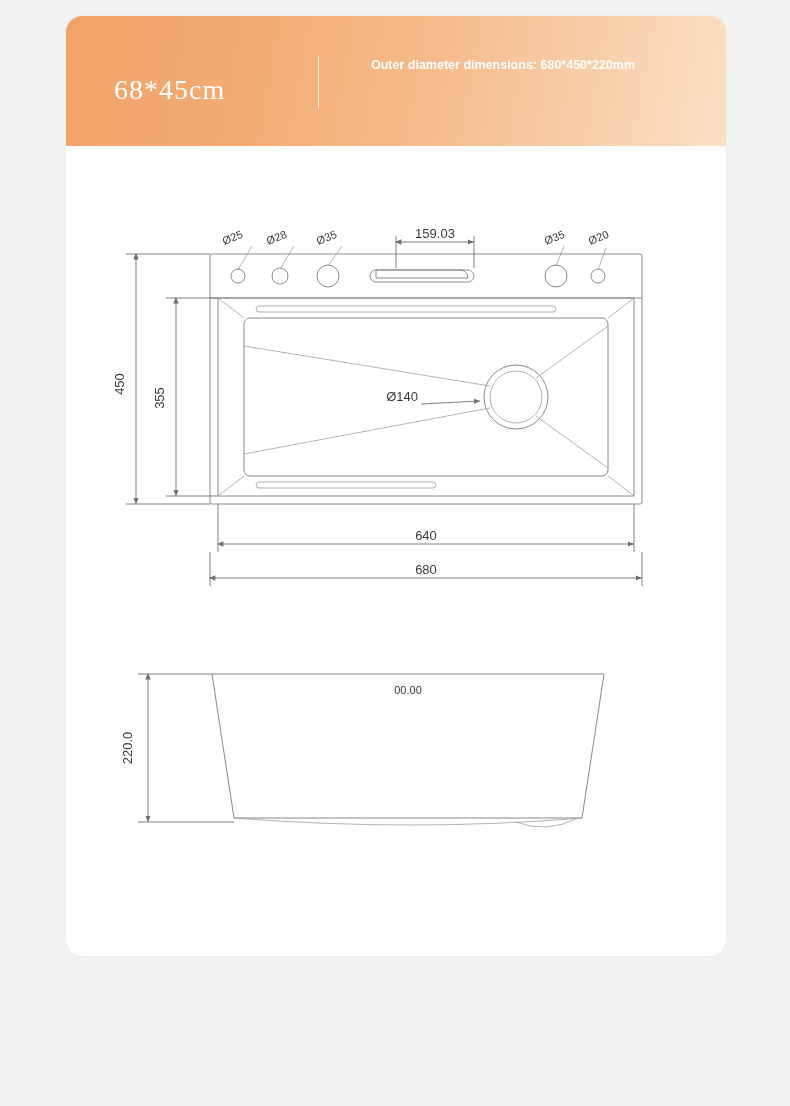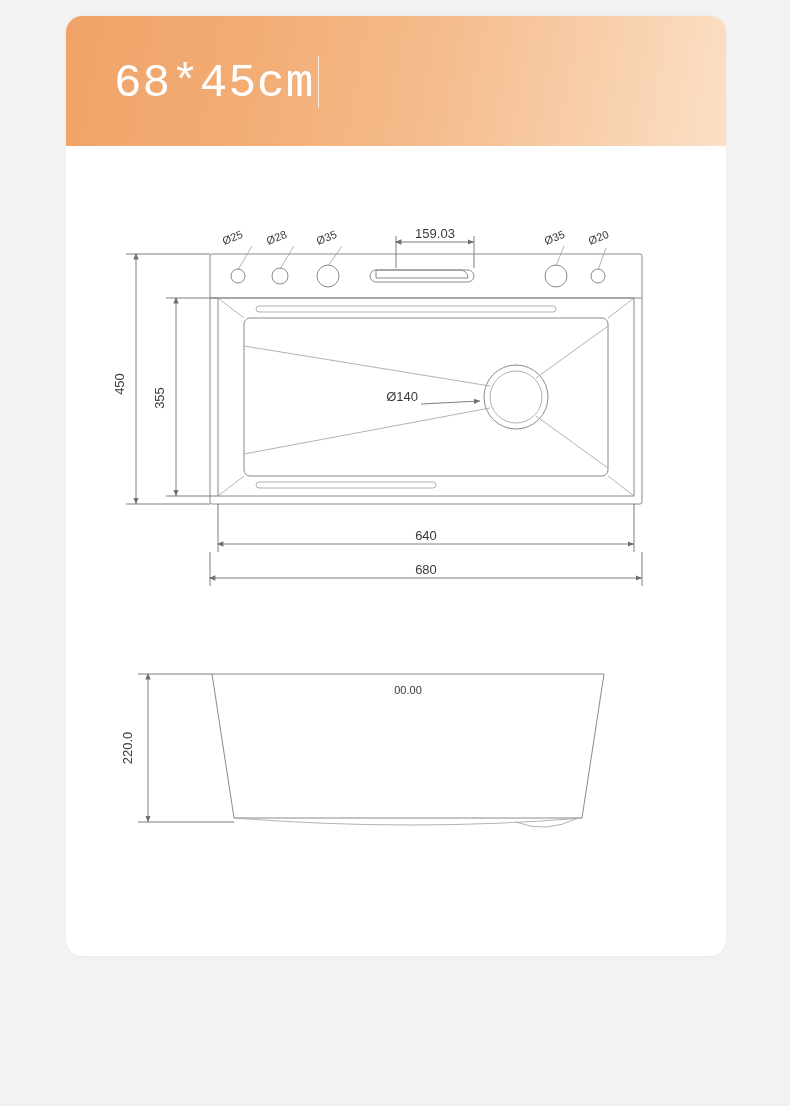--- a/index.html
+++ b/index.html
@@ -26,25 +26,25 @@
   }
   .banner {
     position: relative;
     width: 100%;
     height: 130px;
     background: linear-gradient(100deg, #f0a368 0%, #f2ab72 25%, #f5bb8c 55%, #f8cfab 80%, #fbe0c6 100%);
   }
   .banner-title {
     position: absolute;
     left: 48px;
-    top: 42px;
-    font-size: 46px;
+    top: 58px;
+    font-size: 28px;
     color: #ffffff;
     letter-spacing: 1px;
-    font-family: Liberation Mono, monospace;
+    font-family: Liberation Serif, serif;
   }
   .banner-divider {
     position: absolute;
     left: 252px;
     top: 40px;
     width: 1px;
     height: 52px;
     background: rgba(255,255,255,0.75);
   }
   .banner-lines {
@@ -75,20 +75,21 @@
 </style>
 </head>
 <body>
 
 <div class="page">
 
   <div class="banner">
     <div class="banner-title">68*45cm</div>
     <div class="banner-divider"></div>
     <div class="banner-lines">
+      <div class="banner-line">Outer diameter dimensions: 680*450*220mm</div>
     </div>
   </div>
 
   <div class="drawing">
     <svg width="660" height="810" viewBox="0 0 660 810" xmlns="http://www.w3.org/2000/svg">
       <defs>
         <marker id="ah" markerWidth="8" markerHeight="8" refX="7" refY="3" orient="auto">
           <path d="M0,0 L7,3 L0,6 z" fill="#6f6f6f"></path>
         </marker>
         <marker id="ahs" markerWidth="8" markerHeight="8" refX="1" refY="3" orient="auto">

